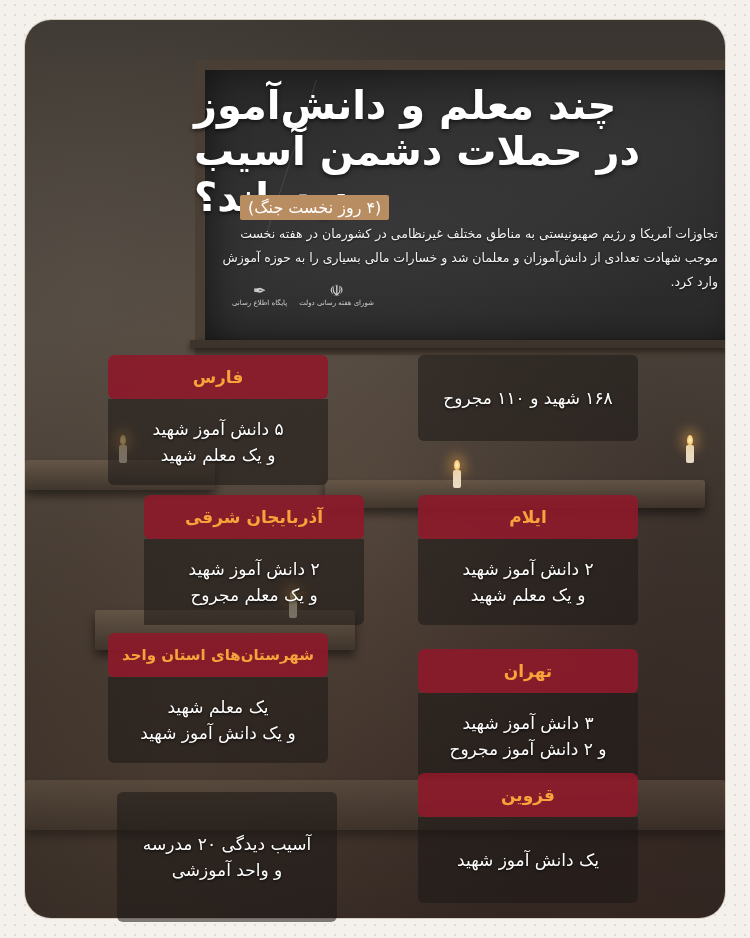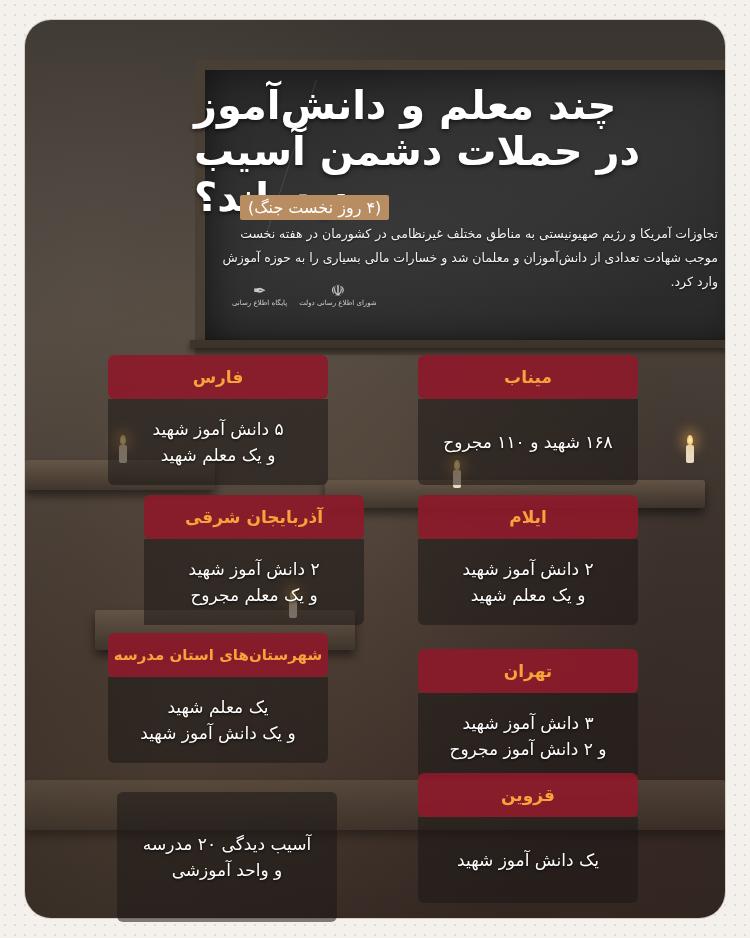--- a/index.html
+++ b/index.html
@@ -197,26 +197,25 @@
 
 <div class="intro">تجاوزات آمریکا و رژیم صهیونیستی به مناطق مختلف غیرنظامی در کشورمان در هفته نخست موجب شهادت تعدادی از دانش‌آموزان و معلمان شد و خسارات مالی بسیاری را به حوزه آموزش وارد کرد.</div>
 
 <div class="logos">
   <div class="logo">
     <div class="glyph">✒</div>
     <div>پایگاه اطلاع رسانی</div>
   </div>
   <div class="logo">
     <div class="glyph">☫</div>
-    <div>شورای اطلاع رسانی دولت</div>
+    <div>شورای هفته رسانی دولت</div>
   </div>
 </div>
 
 <div class="card" style="left:418px;top:355px;">
-  <div class="card-head">میناب</div>
   <div class="card-body">
     <div>۱۶۸ شهید و ۱۱۰ مجروح</div>
   </div>
 </div>
 
 <div class="card" style="left:418px;top:495px;">
   <div class="card-head">ایلام</div>
   <div class="card-body">
     <div>۲ دانش آموز شهید</div>
     <div>و یک معلم شهید</div>
@@ -248,21 +247,21 @@
 
 <div class="card" style="left:108px;top:495px;padding-left:36px;">
   <div class="card-head">آذربایجان شرقی</div>
   <div class="card-body">
     <div>۲ دانش آموز شهید</div>
     <div>و یک معلم مجروح</div>
   </div>
 </div>
 
 <div class="card" style="left:108px;top:633px;">
-  <div class="card-head" style="font-size:15px;">شهرستان‌های استان مدرسه</div>
+  <div class="card-head" style="font-size:15px;">شهرستان‌های استان واحد</div>
   <div class="card-body">
     <div>یک معلم شهید</div>
     <div>و یک دانش آموز شهید</div>
   </div>
 </div>
 
 <div class="card no-head" style="left:108px;top:792px;margin-left:9px;">
   <div class="card-body">
     <div>آسیب دیدگی ۲۰ مدرسه</div>
     <div>و واحد آموزشی</div>

